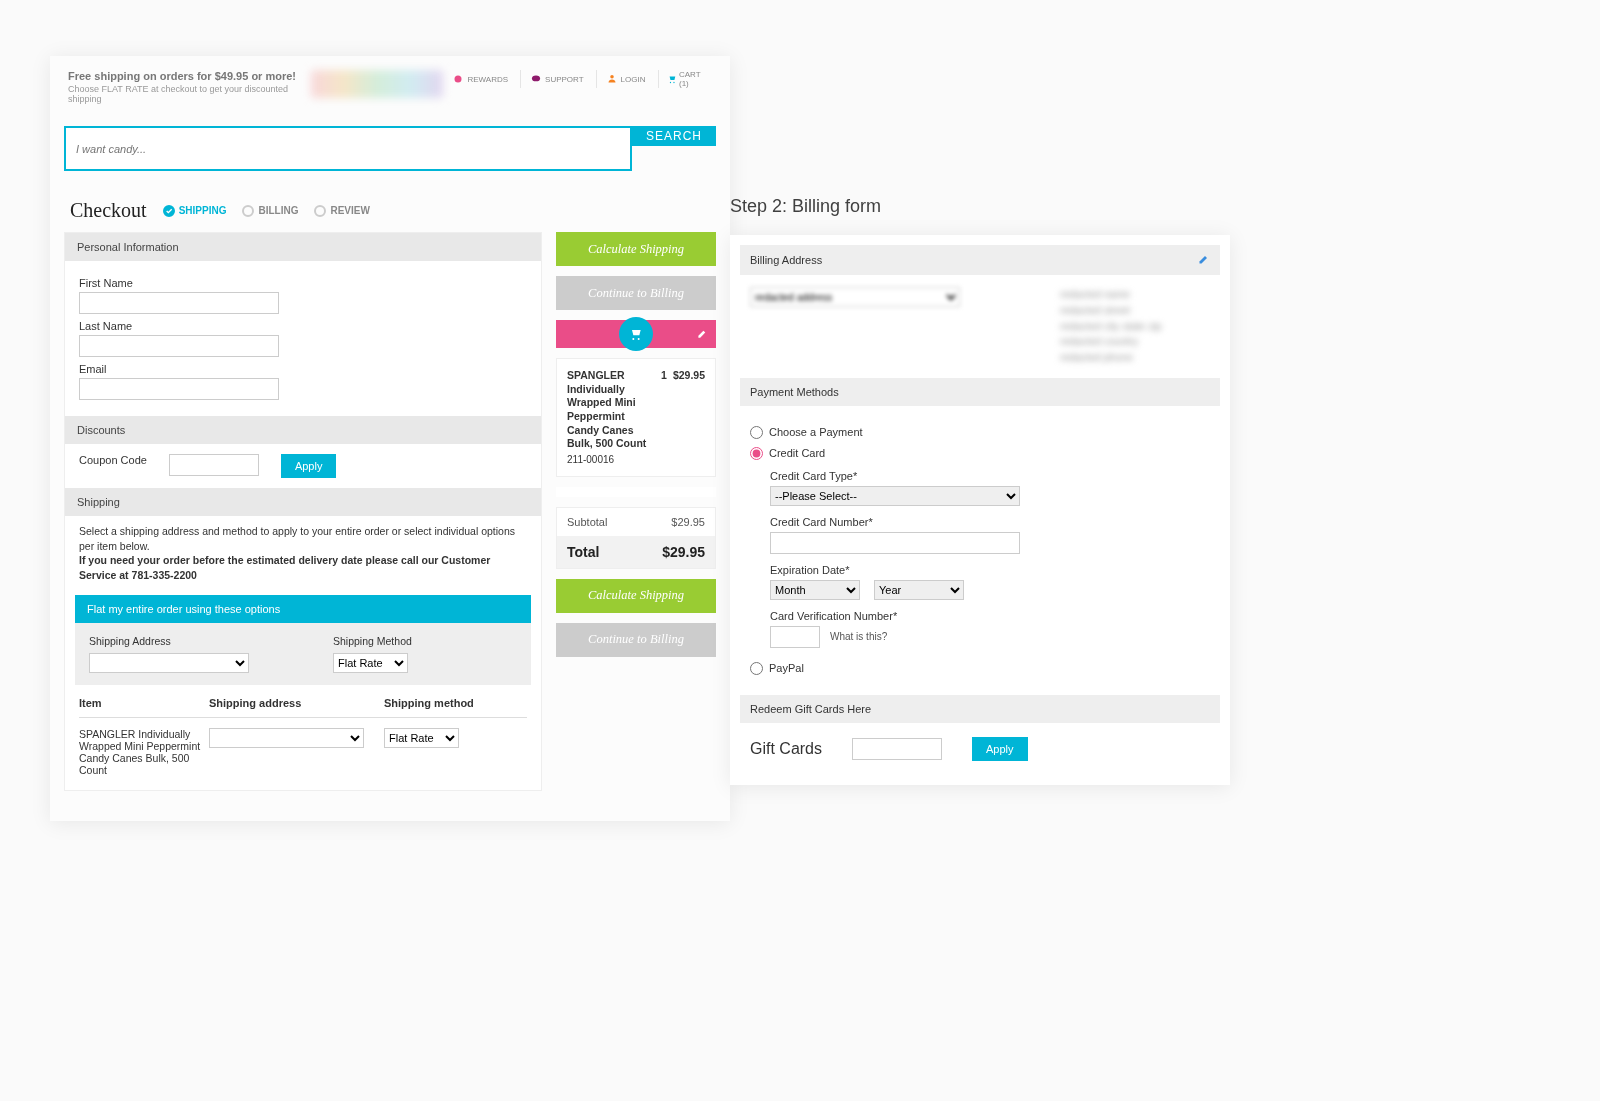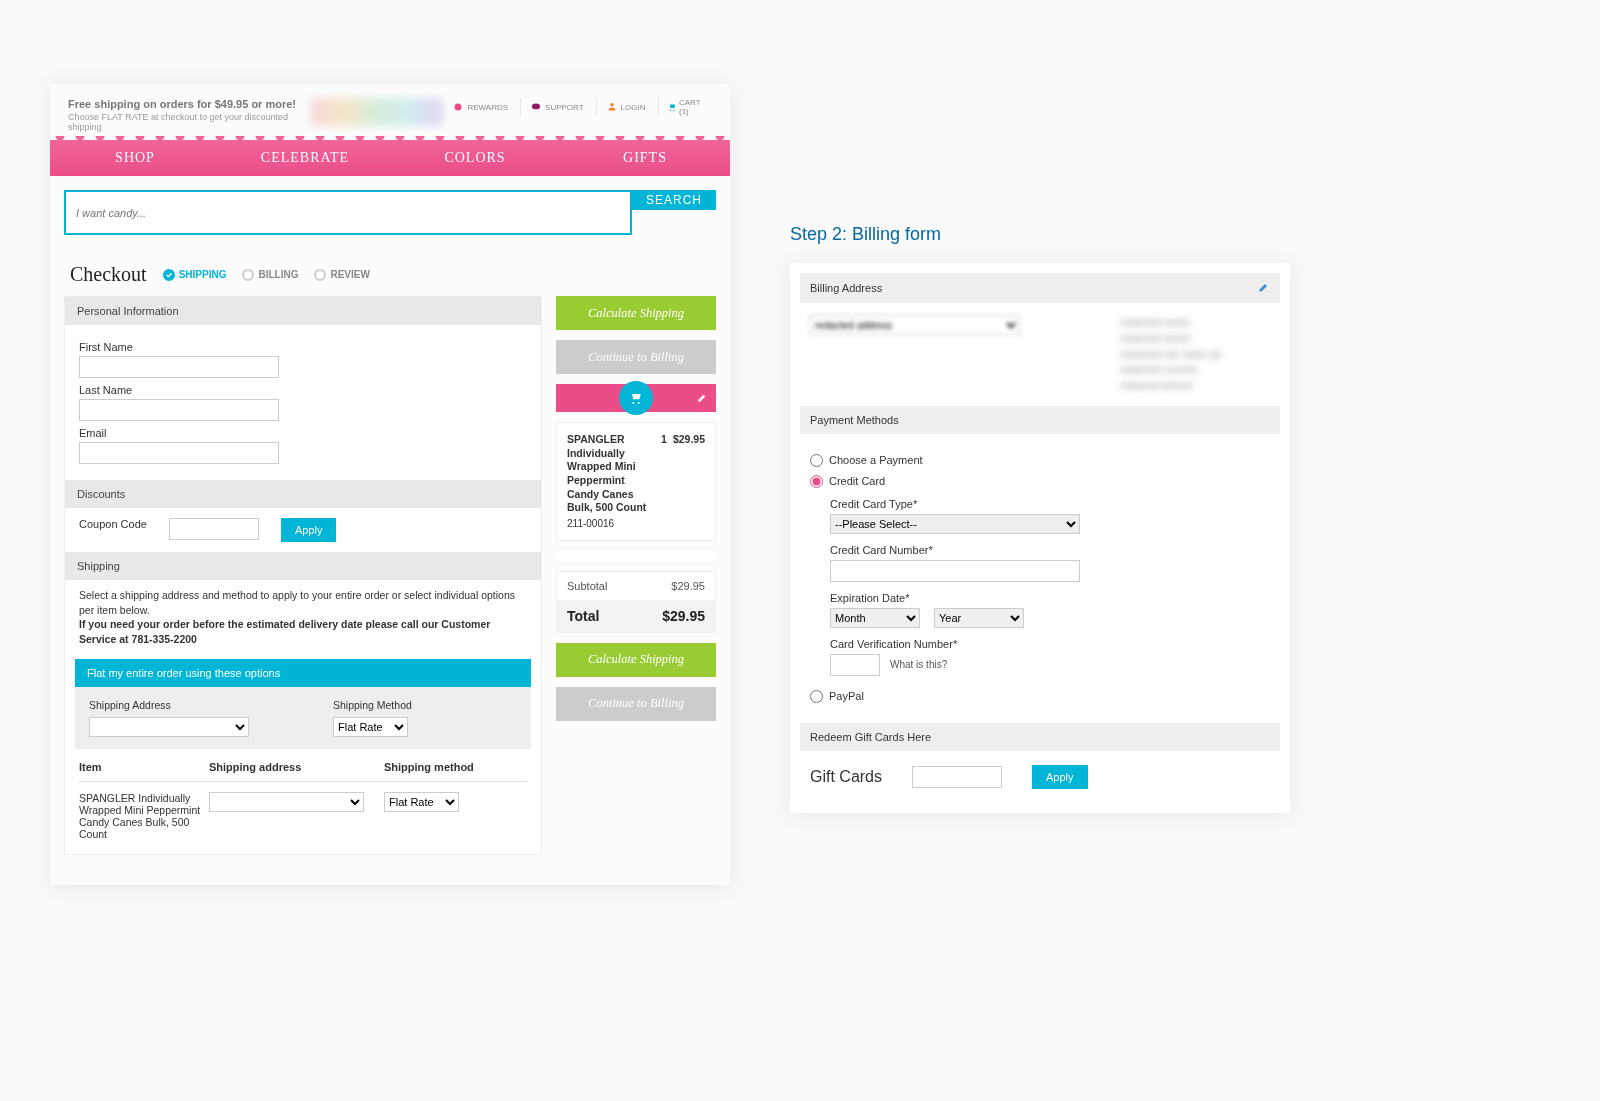--- a/index.html
+++ b/index.html
@@ -1,18 +1,18 @@
 <!DOCTYPE html>
 <html><head>
 <meta charset="utf-8">
 <style>
 * { box-sizing: border-box; margin: 0; padding: 0; }
 body { font-family: Arial, sans-serif; background: #fafafa; width: 1600px; height: 1101px; overflow: hidden; }
 
-.canvas { display: flex; gap: 60px; padding: 40px 50px; align-items: flex-start; margin-top: 44px; }
+.canvas { display: flex; padding: 56px 50px; align-items: flex-start; }
 
 
 .card-left { width: 680px; background: #fcfcfc; box-shadow: 0 2px 20px rgba(0,0,0,0.08); }
 .header-bar { display: flex; justify-content: space-between; align-items: flex-start; padding: 14px 18px 8px; }
 .promo-text { font-size: 11px; color: #666; }
 .promo-text .bold { font-weight: bold; color: #777; }
 .promo-sub { font-size: 9px; color: #999; margin-top: 2px; }
 .header-icons { display: flex; gap: 4px; }
 .header-icon-item { display: flex; flex-direction: row; align-items: center; gap: 2px; padding: 0 8px; border-left: 1px solid #e5e5e5; }
 .header-icon-item:first-child { border-left: none; }
@@ -72,21 +72,21 @@
 .line-item-name { flex:1; line-height:1.3; font-weight:bold; }
 .line-item-qty, .line-item-price { font-weight:bold; }
 .sku { font-weight:normal; margin-top:2px; font-size:10px; }
 .zigzag { height:10px; background: linear-gradient(-45deg,transparent 6px,#fff 0),linear-gradient(45deg,transparent 6px,#fff 0); background-size:12px 12px; background-color:#f5f5f5; background-position: 6px 0; }
 .totals-box { background:#fff; border:1px solid #eee; }
 .total-row { display:flex; justify-content:space-between; padding:8px 10px; font-size:11px; color:#555; }
 .total-row.final { background:#f2f2f2; font-weight:bold; color:#222; font-size:14px; }
 
 
 .right-wrap { width: 500px; margin-top:140px; }
-.step2-label { font-size:18px; color:#0369a1; margin-bottom:18px; font-weight:300; }
+.step2-label { font-size:18px; color:#404040; margin-bottom:18px; font-weight:300; }
 .card-right { background:#fff; box-shadow:0 2px 20px rgba(0,0,0,0.08); padding:10px; }
 .r-section-hdr { background:#eee; padding:8px 10px; font-size:11px; color:#333; display:flex; justify-content:space-between; align-items:center; }
 .r-body { padding:12px 10px; }
 .addr-select { width:210px; height:20px; border:1px solid #ccc; background:#fff; font-size:10px; filter:blur(2px); }
 .addr-display { font-size:10.5px; color:#999; line-height:1.5; margin-left:auto; width:150px; filter:blur(3px); }
 .addr-row { display:flex; gap:20px; align-items:flex-start; }
 .radio-row { display:flex; align-items:center; gap:6px; font-size:11px; color:#333; margin:8px 0; }
 .radio-row input { accent-color:#ea4d88; }
 .cc-form { padding-left:20px; }
 .cc-label { font-size:11px; color:#333; margin-top:10px; margin-bottom:4px; display:block; }
@@ -142,26 +142,20 @@
             <span class="ico">
               <svg viewBox="0 0 24 24" fill="#00b5d6">
                 <path d="M6 6h13l-2 8H8zM8 18a1.5 1.5 0 100 3 1.5 1.5 0 000-3zm8 0a1.5 1.5 0 100 3 1.5 1.5 0 000-3z"></path>
               </svg>
             </span>
             <span class="lbl">CART (1)</span>
           </a>
       </div>
     </div>
 
-    <div class="nav-bar">
-      <a class="nav-item">SHOP</a>
-      <a class="nav-item">CELEBRATE</a>
-      <a class="nav-item">COLORS</a>
-      <a class="nav-item">GIFTS</a>
-    </div>
 
     <div class="search-row">
       <input class="search-input" placeholder="I want candy..." style="">
       <button class="search-btn">SEARCH</button>
     </div>
 
     <div class="checkout-title-row">
       <span class="checkout-title">Checkout</span>
       <span class="step-tab active">
           <span class="step-circle">

